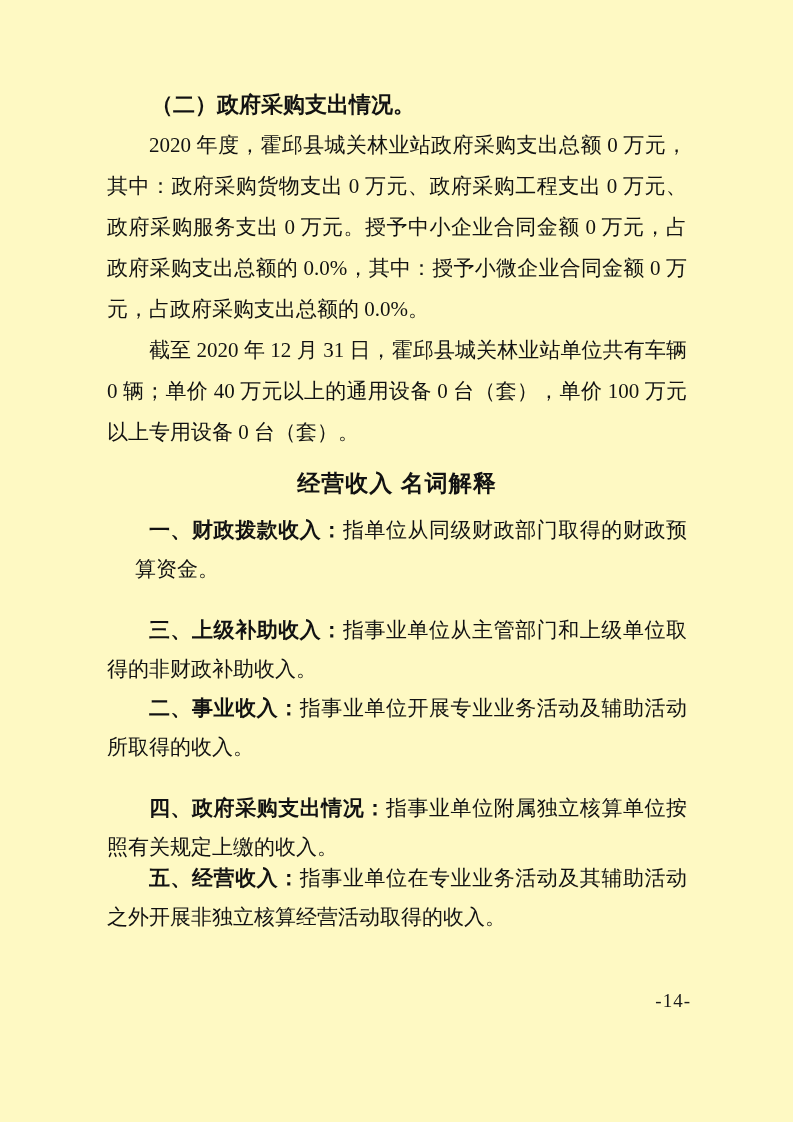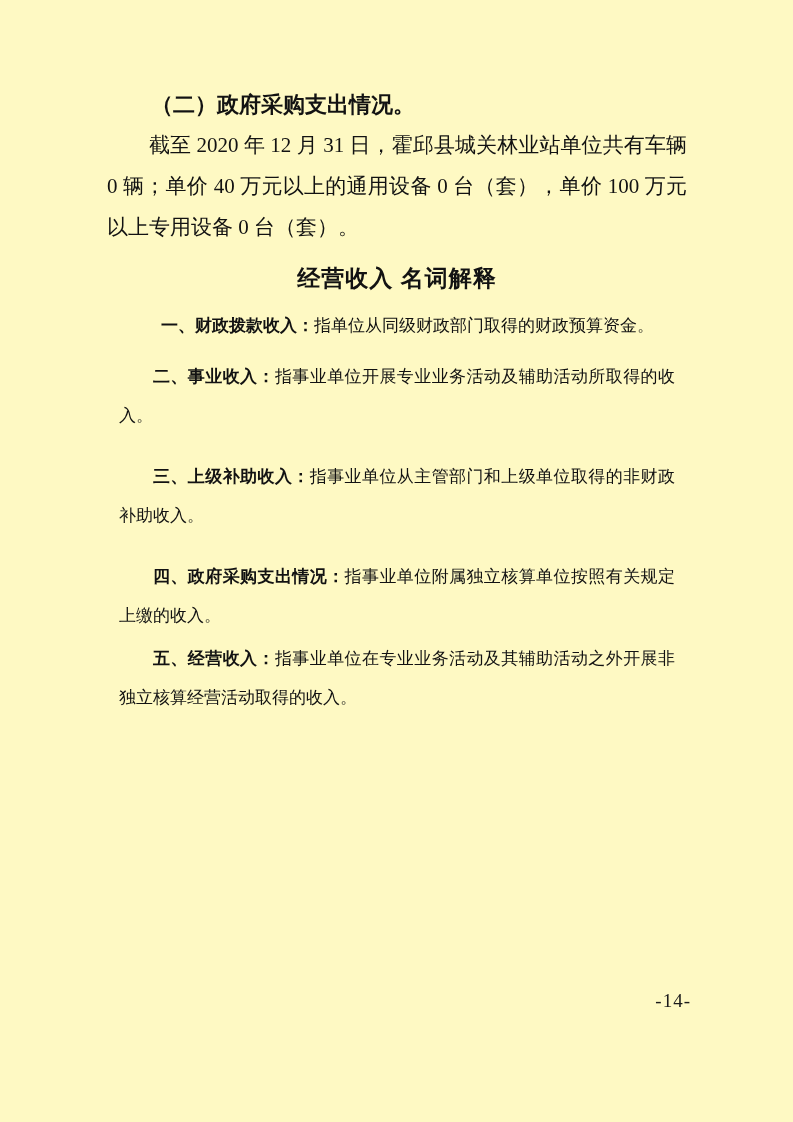--- a/index.html
+++ b/index.html
@@ -42,22 +42,22 @@
   .part-heading {
     margin: 10px 0 0 0;
     text-align: center;
     font-family: "Liberation Sans", "DejaVu Sans", sans-serif;
     font-size: 23px;
     line-height: 40px;
     font-weight: bold;
     letter-spacing: 1px;
   }
   .gloss {
-    margin: 12px;
-    font-size: 17px;
+    margin: 0;
+    font-size: 21px;
     line-height: 39px;
     text-align: justify;
     text-justify: inter-character;
     text-indent: 2em;
   }
   .gloss b {
     font-weight: bold;
   }
   
   .gloss-first {
@@ -82,36 +82,37 @@
   }
 </style>
 </head>
 <body>
 
 <div class="page">
   <div class="content">
 
     <h2 class="sec-heading first-heading">（二）政府采购支出情况。</h2>
 
+    <p class="body-para">2020 年度，霍邱县城关林业站政府采购支出总额 0 万元，其中：政府采购货物支出 0 万元、政府采购工程支出 0 万元、政府采购服务支出 0 万元。授予中小企业合同金额 0 万元，占政府采购支出总额的 0.0%，其中：授予小微企业合同金额 0 万元，占政府采购支出总额的 0.0%。</p>
 
 
     <p class="body-para">截至 2020 年 12 月 31 日，霍邱县城关林业站单位共有车辆 0 辆；单价 40 万元以上的通用设备 0 台（套），单价 100 万元以上专用设备 0 台（套）。</p>
 
     <h1 class="part-heading">经营收入 名词解释</h1>
 
     <p class="gloss gloss-first">
       <b>一、财政拨款收入：</b><span>指单位从同级财政部门取得的财政预算资金。</span>
     </p>
 
+    <p class="gloss gap-lg">
+      <b>三、上级补助收入：</b><span>指事业单位从主管部门和上级单位取得的非财政补助收入。</span>
+    </p>
+
     <p class="gloss">
       <b>二、事业收入：</b><span>指事业单位开展专业业务活动及辅助活动所取得的收入。</span>
-    </p>
-
-    <p class="gloss gap-lg">
-      <b>三、上级补助收入：</b><span>指事业单位从主管部门和上级单位取得的非财政补助收入。</span>
     </p>
 
     <p class="gloss gap-lg">
       <b>四、政府采购支出情况：</b><span>指事业单位附属独立核算单位按照有关规定上缴的收入。</span>
     </p>
 
     <p class="gloss gloss-last">
       <b>五、经营收入：</b><span>指事业单位在专业业务活动及其辅助活动之外开展非独立核算经营活动取得的收入。</span>
     </p>
 

